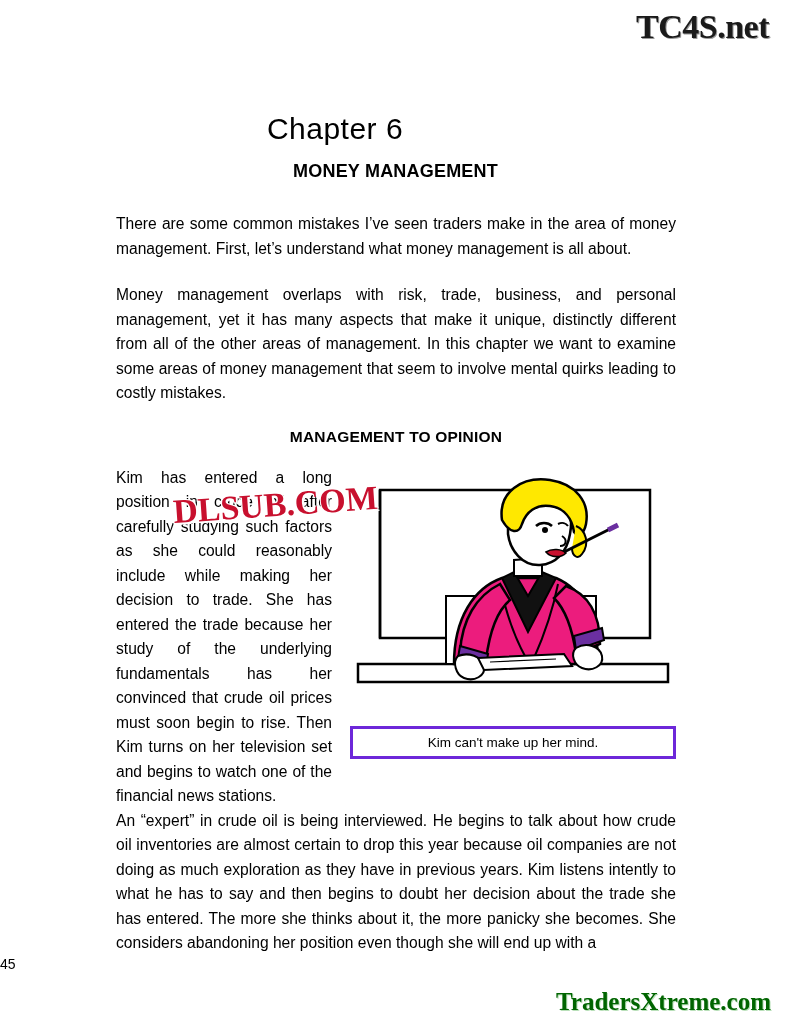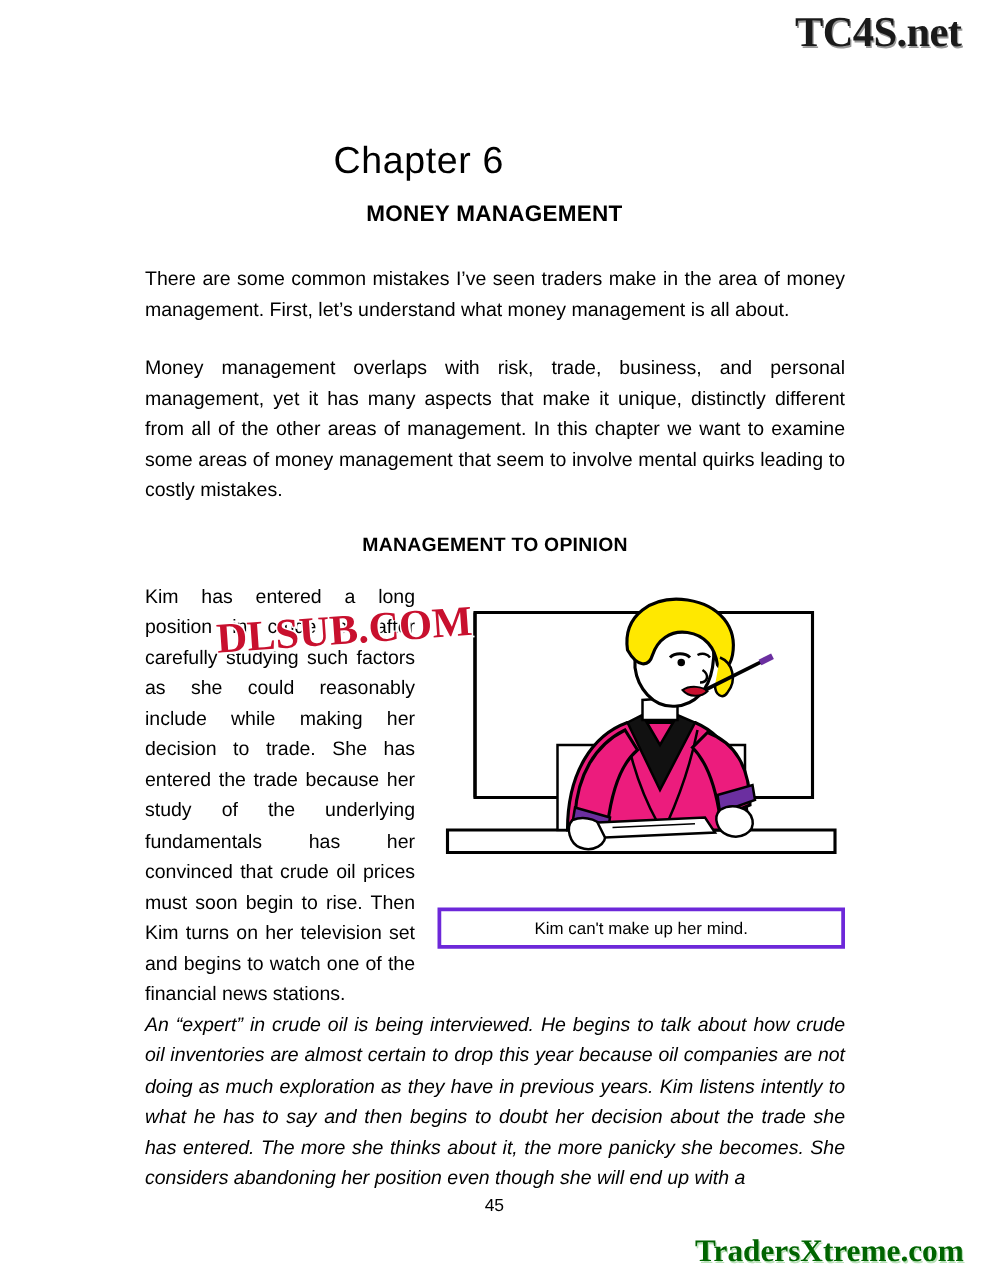--- a/index.html
+++ b/index.html
@@ -108,21 +108,20 @@
     margin: 0 0 0 0;
     font-size: 15.6px;
     line-height: 24.5px;
     text-align: justify;
   }
   p.after-text {
     margin: 0;
     font-size: 15.6px;
     line-height: 24.5px;
     text-align: justify;
-    font-style: italic;
   }
 
   
   .center-watermark {
     position: absolute;
     top: 486px;
     left: 173px;
     font-family: "Liberation Serif", serif;
     font-size: 34px;
     font-weight: bold;
@@ -133,21 +132,20 @@
     z-index: 40;
     pointer-events: none;
   }
 
   
   .page-number {
     position: absolute;
     bottom: 52px;
     left: 0;
     width: 791px;
-    text-align: center;
     font-size: 14px;
   }
   .bottom-watermark {
     position: absolute;
     bottom: 8px;
     right: 20px;
     font-family: "Liberation Serif", serif;
     font-size: 25px;
     font-weight: bold;
     color: #006400;

